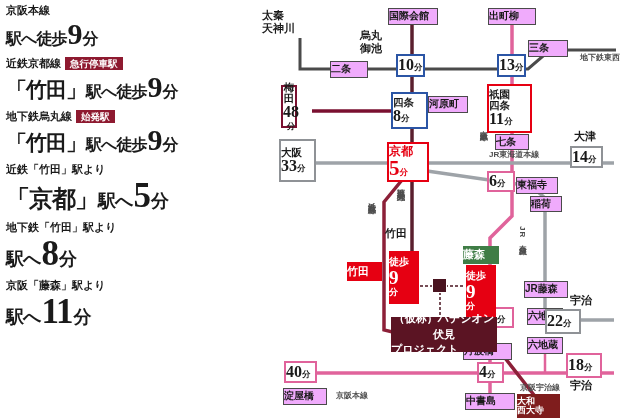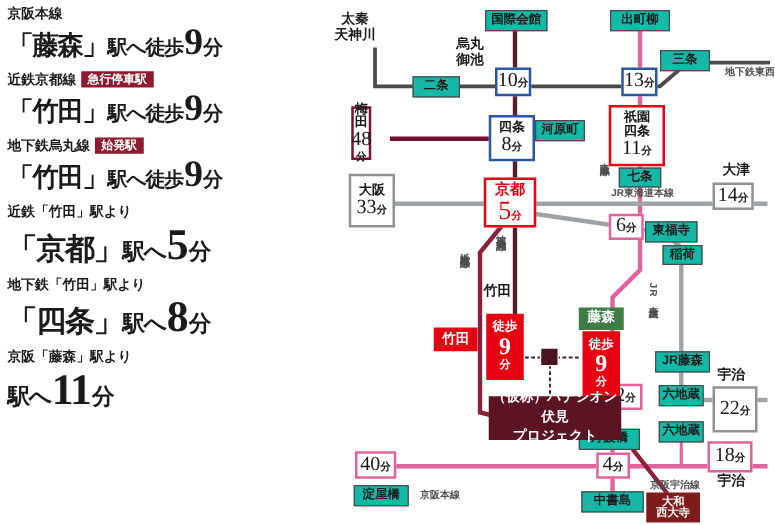--- a/index.html
+++ b/index.html
@@ -17,27 +17,27 @@
   .access-main .min{font-size:30px;font-weight:600;padding:0 1px;}
   .access-main .unit{font-size:16px;}
   .access-item.large .station{font-size:24px;}
   .access-item.large .via{font-size:18px;}
   .access-item.large .min{font-size:35px;}
   .access-item.large .unit{font-size:18px;}
   
   .route-map{position:absolute;inset:0;}
   #map-svg{position:absolute;left:0;top:0;}
   .node{position:absolute;box-sizing:border-box;display:flex;flex-direction:column;
-        align-items:center;justify-content:center;text-align:center;}
+        align-items:flex-start;justify-content:center;text-align:center;}
   .node .line{display:block;line-height:1.05;}
-  .st-box{background:#14b8a6;border:1px solid #4a4a4a;font-size:10px;font-weight:600;}
+  .st-box{background:#f0abfc;border:1px solid #4a4a4a;font-size:10px;font-weight:600;}
   .st-text{font-size:11px;font-weight:700;}
   .st-text .line{line-height:1.2;}
   .time{background:#fff;border:2px solid #888;font-size:10.5px;font-weight:700;}
-  .time .n{font-family:"Liberation Serif","DejaVu Serif",serif;font-size:16px;font-weight:400;}
+  .time .n{font-family:"Liberation Serif","DejaVu Serif",serif;font-size:16px;font-weight:700;}
   .time .u{font-size:8.5px;}
   .time.big .n{font-size:21px;}
   .time.big{font-size:12px;}
   .fill{color:#fff;font-weight:700;font-size:11px;}
   .fill.walk{font-size:10px;}
   .fill.walk .n{font-family:"Liberation Serif","DejaVu Serif",serif;font-size:19px;}
   .fill.walk .u{font-size:9px;}
   .fill.prop{font-size:11px;line-height:1.3;}
   .fill.prop .line{line-height:1.45;}
   .fill.small{font-size:9px;}
@@ -49,21 +49,20 @@
 </head>
 <body>
 
 <div class="canvas">
   <div class="access-panel">
       <div class="access-item">
         <div class="access-head">
           <span>京阪本線</span>
         </div>
         <div class="access-main">
-          <span class="station">「藤森」</span>
           <span class="via">駅へ徒歩</span>
           <span class="min">9</span>
           <span class="unit">分</span>
         </div>
       </div>
       <div class="access-item">
         <div class="access-head">
           <span>近鉄京都線</span>
           <span class="badge">急行停車駅</span>
         </div>
@@ -95,21 +94,20 @@
           <span class="via">駅へ</span>
           <span class="min">5</span>
           <span class="unit">分</span>
         </div>
       </div>
       <div class="access-item large">
         <div class="access-head">
           <span>地下鉄「竹田」駅より</span>
         </div>
         <div class="access-main">
-          <span class="station">「四条」</span>
           <span class="via">駅へ</span>
           <span class="min">8</span>
           <span class="unit">分</span>
         </div>
       </div>
       <div class="access-item large">
         <div class="access-head">
           <span>京阪「藤森」駅より</span>
         </div>
         <div class="access-main">
@@ -255,21 +253,21 @@
         </div>
         <div class="node time" style="left: 487px; top: 307px; width: 27px; height: 21px; border-color: rgb(224, 99, 155);">
           <div class="line"><span class="n">2</span><span class="u">分</span></div>
         </div>
         <div class="node time" style="left: 284px; top: 361px; width: 33px; height: 22px; border-color: rgb(224, 99, 155);">
           <div class="line"><span class="n">40</span><span class="u">分</span></div>
         </div>
         <div class="node time" style="left: 477px; top: 362px; width: 27px; height: 21px; border-color: rgb(224, 99, 155);">
           <div class="line"><span class="n">4</span><span class="u">分</span></div>
         </div>
-        <div class="node time" style="left: 570px; top: 309px; width: 36px; height: 37px; border-color: rgb(143, 146, 150);">
+        <div class="node time" style="left: 545px; top: 309px; width: 36px; height: 25px; border-color: rgb(143, 146, 150);">
           <div class="line"><span class="n">22</span><span class="u">分</span></div>
         </div>
         <div class="node time" style="left: 566px; top: 353px; width: 36px; height: 25px; border-color: rgb(224, 99, 155);">
           <div class="line"><span class="n">18</span><span class="u">分</span></div>
         </div>
         <div class="node fill" style="left: 347px; top: 262px; width: 35px; height: 19px; background: rgb(230, 0, 18);">
           <div class="line"><span>竹田</span></div>
         </div>
         <div class="node fill walk" style="left: 389px; top: 251px; width: 30px; height: 53px; background: rgb(230, 0, 18);">
           <div class="line"><span>徒歩</span></div>

